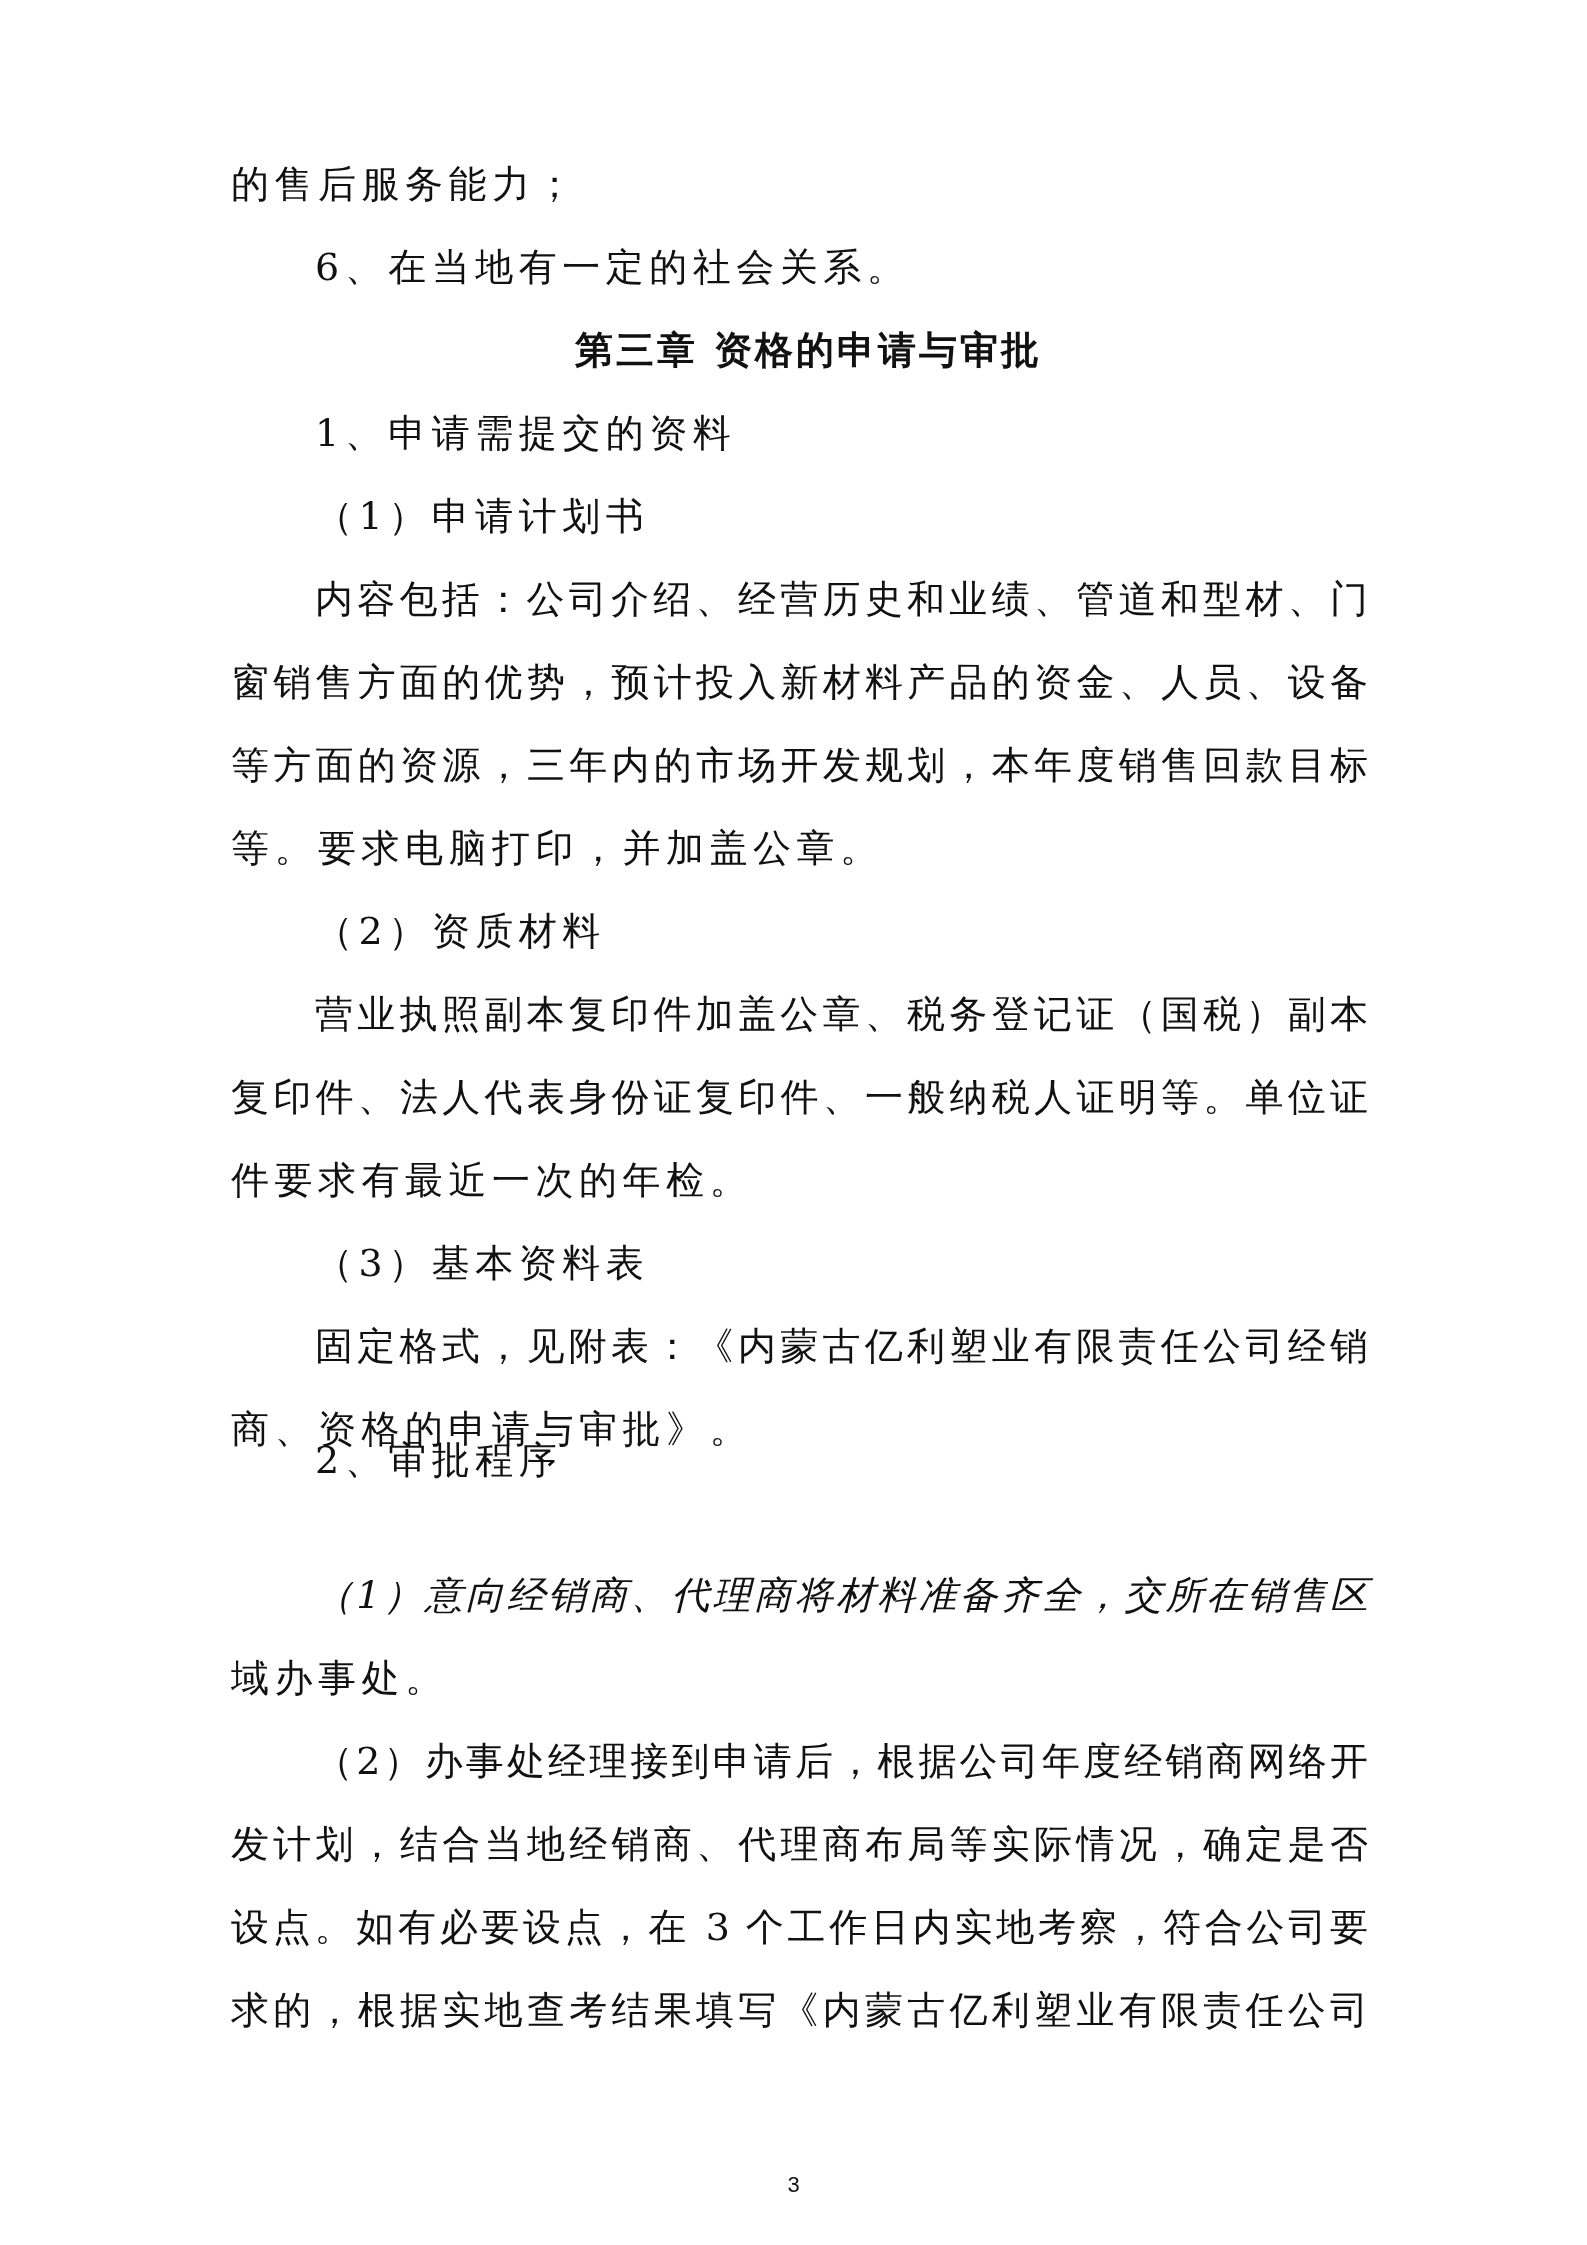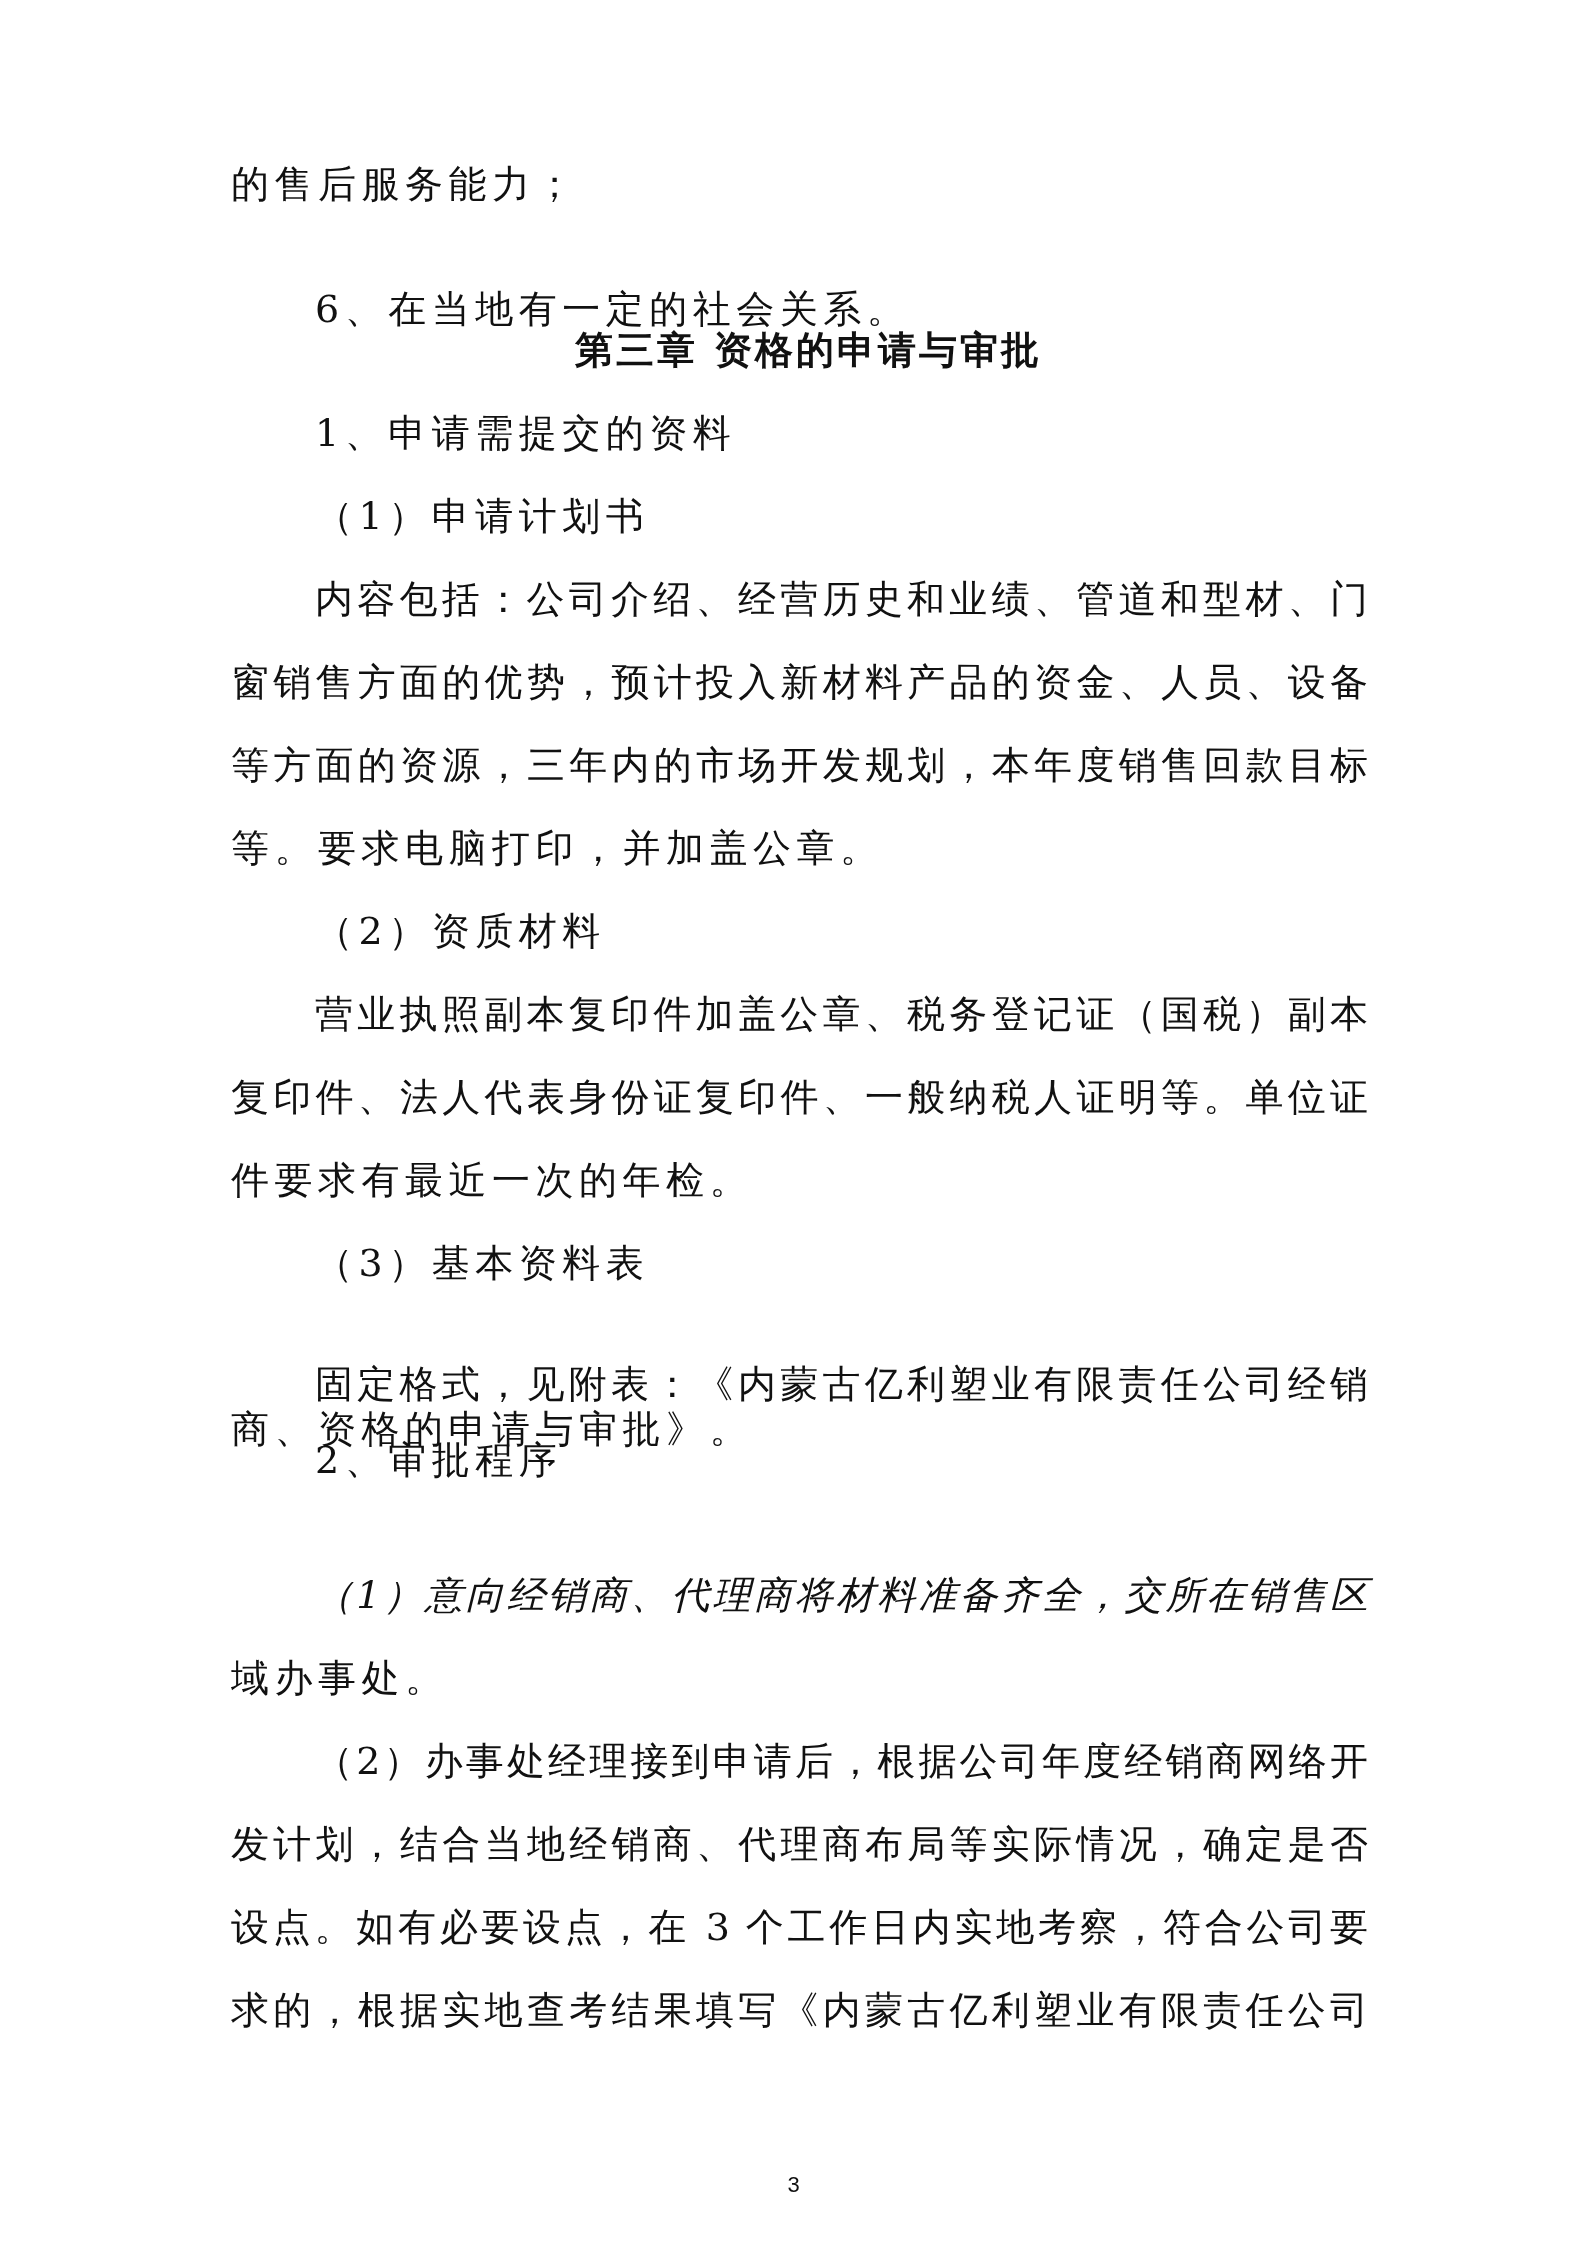--- a/index.html
+++ b/index.html
@@ -13,34 +13,34 @@
   .heading { left:0; width:1587px; text-align:center; font-weight:bold; letter-spacing:3px; }
   .pagenum { position:absolute; left:0; width:1587px; text-align:center; top:2172px;
              font-family:"Liberation Sans", sans-serif; font-size:22px; }
 </style>
 </head>
 <body>
 
 <div class="page">
   <div id="lines">
       <div class="line" style="top: 160px;">的售后服务能力；</div>
-      <div class="line indent" style="top: 243px; margin-top: 42px;">6、在当地有一定的社会关系。</div>
+      <div class="line indent" style="top: 243px;">6、在当地有一定的社会关系。</div>
       <div class="line heading" style="top: 326px; margin-left: 15px;">第三章  资格的申请与审批</div>
       <div class="line indent" style="top: 409px;">1、申请需提交的资料</div>
       <div class="line indent" style="top: 492px;">（1）申请计划书</div>
       <div class="line indent justify" style="top: 575px;">内容包括：公司介绍、经营历史和业绩、管道和型材、门</div>
       <div class="line justify" style="top: 658px;">窗销售方面的优势，预计投入新材料产品的资金、人员、设备</div>
       <div class="line justify" style="top: 741px;">等方面的资源，三年内的市场开发规划，本年度销售回款目标</div>
       <div class="line" style="top: 824px;">等。要求电脑打印，并加盖公章。</div>
       <div class="line indent" style="top: 907px;">（2）资质材料</div>
       <div class="line indent justify" style="top: 990px;">营业执照副本复印件加盖公章、税务登记证（国税）副本</div>
       <div class="line justify" style="top: 1073px;">复印件、法人代表身份证复印件、一般纳税人证明等。单位证</div>
       <div class="line" style="top: 1156px;">件要求有最近一次的年检。</div>
       <div class="line indent" style="top: 1239px;">（3）基本资料表</div>
-      <div class="line indent justify" style="top: 1322px; margin-top: 38px;">固定格式，见附表：《内蒙古亿利塑业有限责任公司经销</div>
+      <div class="line indent justify" style="top: 1322px;">固定格式，见附表：《内蒙古亿利塑业有限责任公司经销</div>
       <div class="line" style="top: 1405px;">商、资格的申请与审批》。</div>
       <div class="line indent" style="top: 1436px;">2、审批程序</div>
       <div class="line indent justify" style="top: 1571px; font-style: italic;">（1）意向经销商、代理商将材料准备齐全，交所在销售区</div>
       <div class="line" style="top: 1654px;">域办事处。</div>
       <div class="line indent justify" style="top: 1737px;">（2）办事处经理接到申请后，根据公司年度经销商网络开</div>
       <div class="line justify" style="top: 1820px;">发计划，结合当地经销商、代理商布局等实际情况，确定是否</div>
       <div class="line justify" style="top: 1903px;">设点。如有必要设点，在 3 个工作日内实地考察，符合公司要</div>
       <div class="line justify" style="top: 1986px;">求的，根据实地查考结果填写《内蒙古亿利塑业有限责任公司</div>
     </div>
   <div class="pagenum">3</div>

